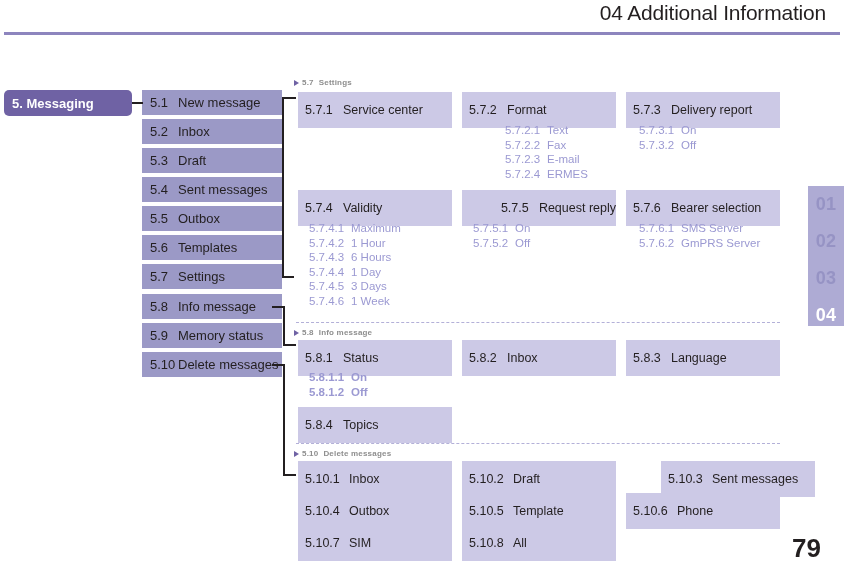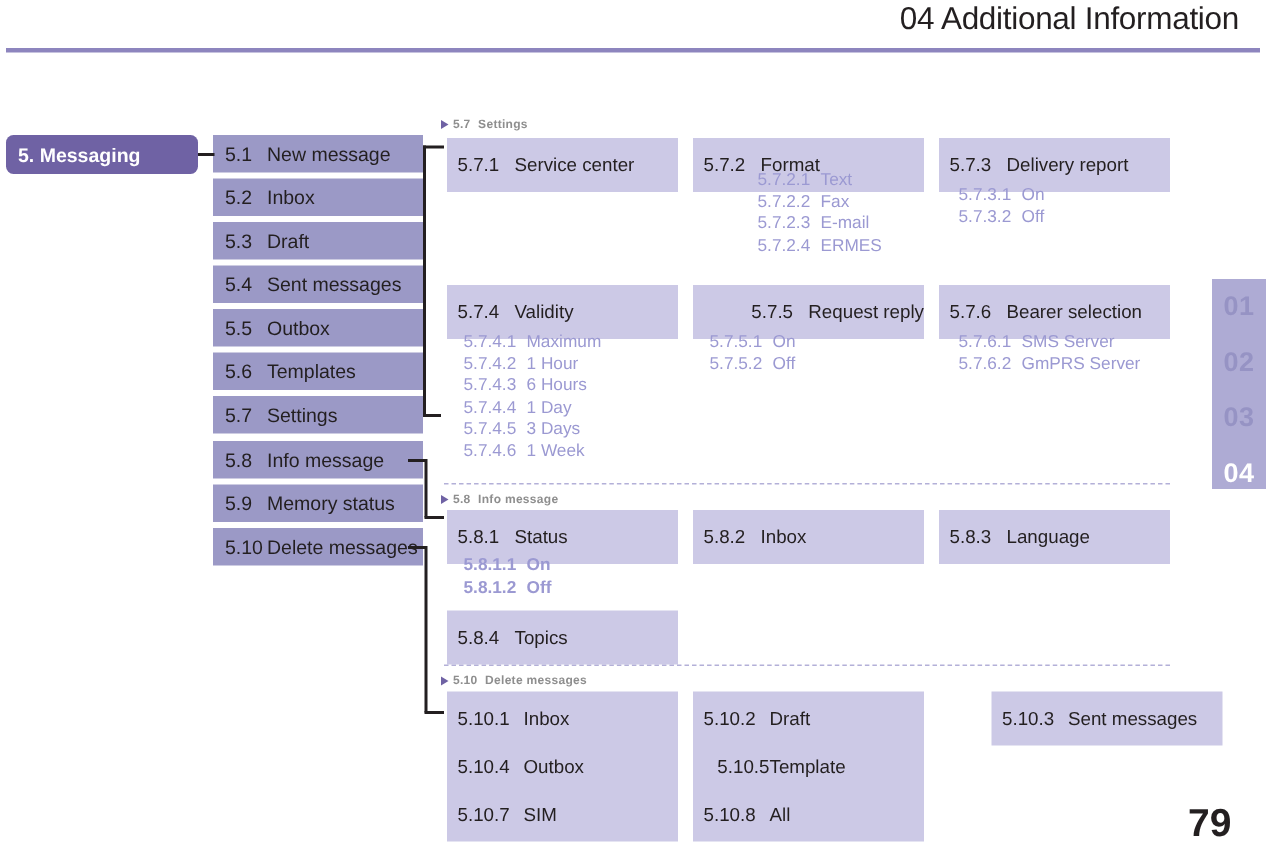--- a/index.html
+++ b/index.html
@@ -195,21 +195,21 @@
   </div>
   <div class="l2-box" style="left:462px; top:92px;">
     <span class="l2-num">5.7.2</span>
     <span>Format</span>
   </div>
   <div class="l2-box" style="left:626px; top:92px;">
     <span class="l2-num">5.7.3</span>
     <span>Delivery report</span>
   </div>
 
-  <div class="l3-list" style="left:505px; top:113px;">
+  <div class="l3-list" style="left:505px; top:123px;">
     <span class="l3-item">
       <span class="l3-num">5.7.2.1</span><span>Text</span>
     </span>
     <span class="l3-item">
       <span class="l3-num">5.7.2.2</span><span>Fax</span>
     </span>
     <span class="l3-item">
       <span class="l3-num">5.7.2.3</span><span>E-mail</span>
     </span>
     <span class="l3-item">
@@ -331,23 +331,27 @@
   </div>
   <div class="l2-box" style="left:626px; top:461px;margin-left:35px;">
     <span class="l2-num wide">5.10.3</span>
     <span>Sent messages</span>
   </div>
 
   <div class="l2-box" style="left:298px; top:493px;">
     <span class="l2-num wide">5.10.4</span>
     <span>Outbox</span>
   </div>
-  <div class="l2-box" style="left:462px; top:493px;text-align:right;">
+  <div class="l2-box" style="left:462px; top:493px;">
     <span class="l2-num wide">5.10.5</span>
     <span>Template</span>
+  </div>
+  <div class="l2-box" style="left:626px; top:493px;">
+    <span class="l2-num wide">5.10.6</span>
+    <span>Phone</span>
   </div>
 
   <div class="l2-box" style="left:298px; top:525px;">
     <span class="l2-num wide">5.10.7</span>
     <span>SIM</span>
   </div>
   <div class="l2-box" style="left:462px; top:525px;">
     <span class="l2-num wide">5.10.8</span>
     <span>All</span>
   </div>

